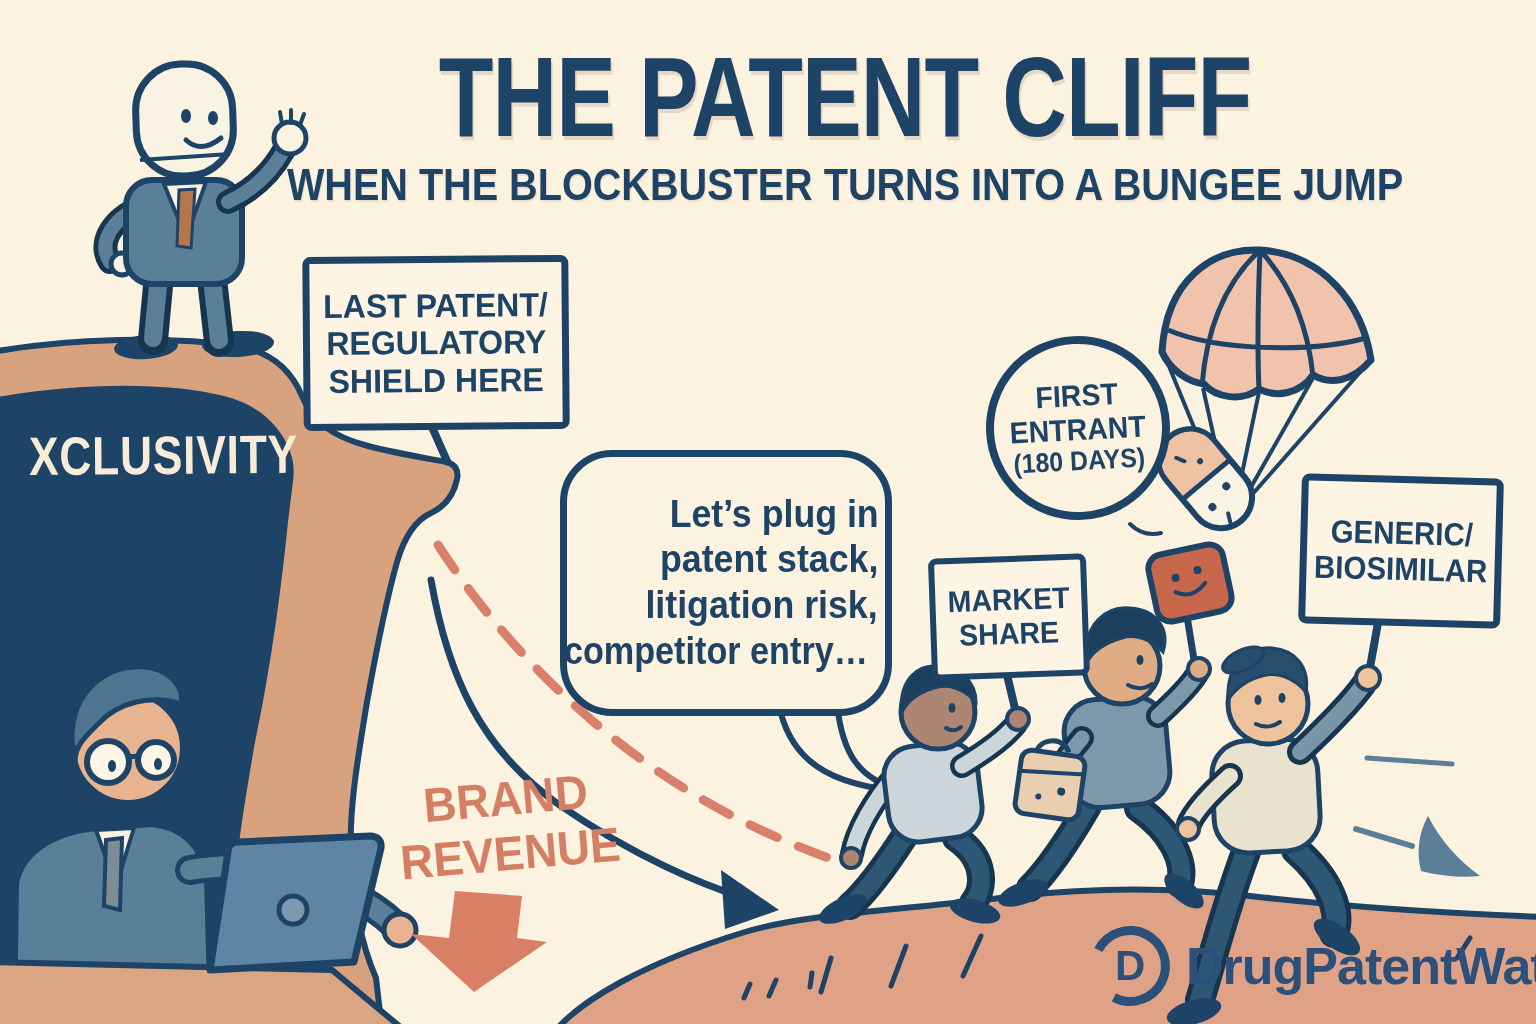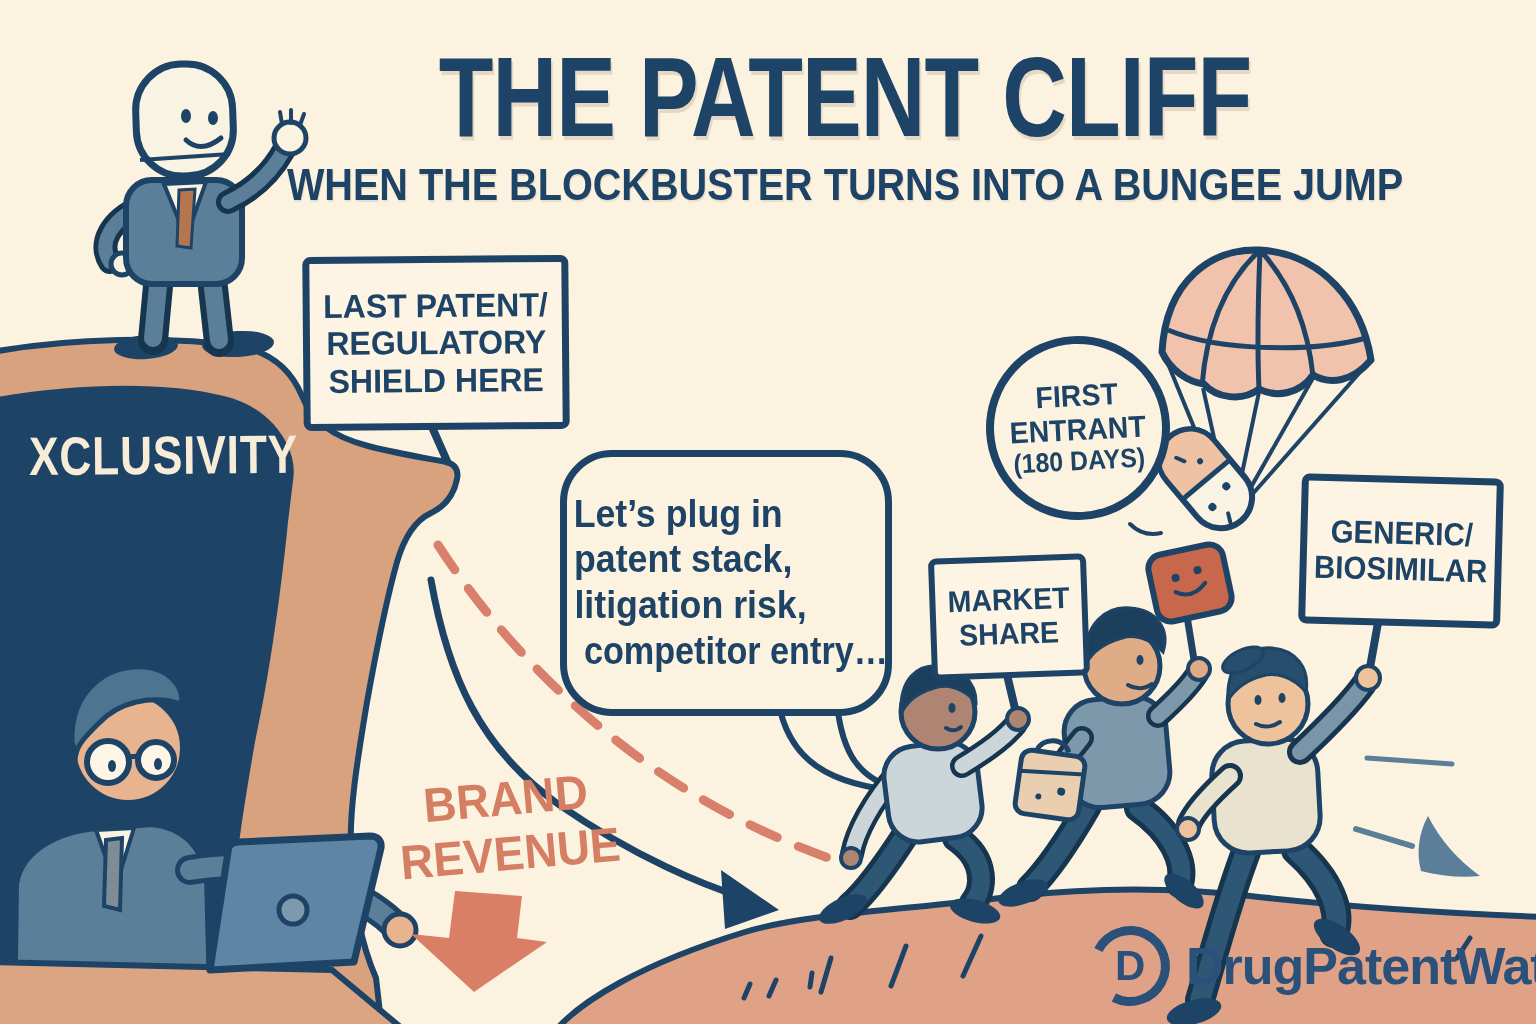--- a/index.html
+++ b/index.html
@@ -21,21 +21,21 @@
   .sign{background:#fdf4e3;border:7px solid #1d4366;border-radius:8px;
     display:flex;flex-direction:column;justify-content:center;align-items:center;
     text-align:center;font-weight:800;}
   .sline{line-height:1.14;}
   .shield-sign{left:303px;top:256px;width:252px;height:160px;font-size:33px;transform:rotate(-0.5deg);}
   .market-sign{left:930px;top:556px;width:146px;height:110px;font-size:30px;border-width:6px;transform:rotate(-2deg);}
   .generic-sign{left:1300px;top:476px;width:188px;height:136px;font-size:32px;transform:rotate(1.5deg);}
   
   .bubble{left:560px;top:450px;width:318px;height:252px;background:#fcf2e0;
     border:7px solid #1d4366;border-radius:52px;display:flex;flex-direction:column;
-    justify-content:center;align-items:flex-start;text-align:center;font-weight:700;font-size:38px;}
+    justify-content:center;align-items:flex-end;text-align:center;font-weight:700;font-size:38px;}
   .bubble .sline{line-height:1.2;}
   
   .badge{left:986px;top:336px;width:168px;height:168px;background:#fcf2e0;
     border:8px solid #1d4366;border-radius:50%;display:flex;flex-direction:column;
     justify-content:center;align-items:center;text-align:center;font-weight:800;
     font-size:30px;transform:rotate(-3deg);}
   .badge .b3{font-size:27px;}
   .badge .sline{line-height:1.12;}
   
   .brand{left:388px;top:772px;width:240px;text-align:center;color:#d47f63;

